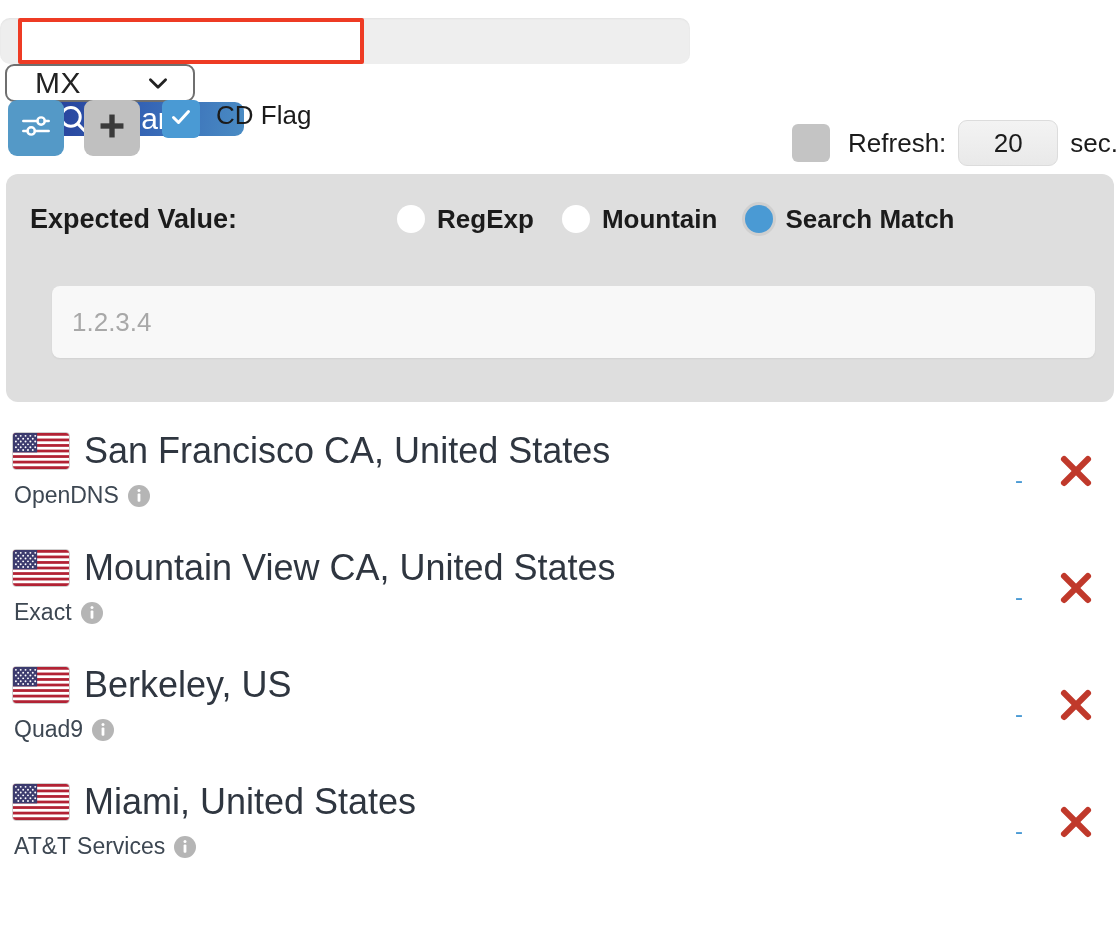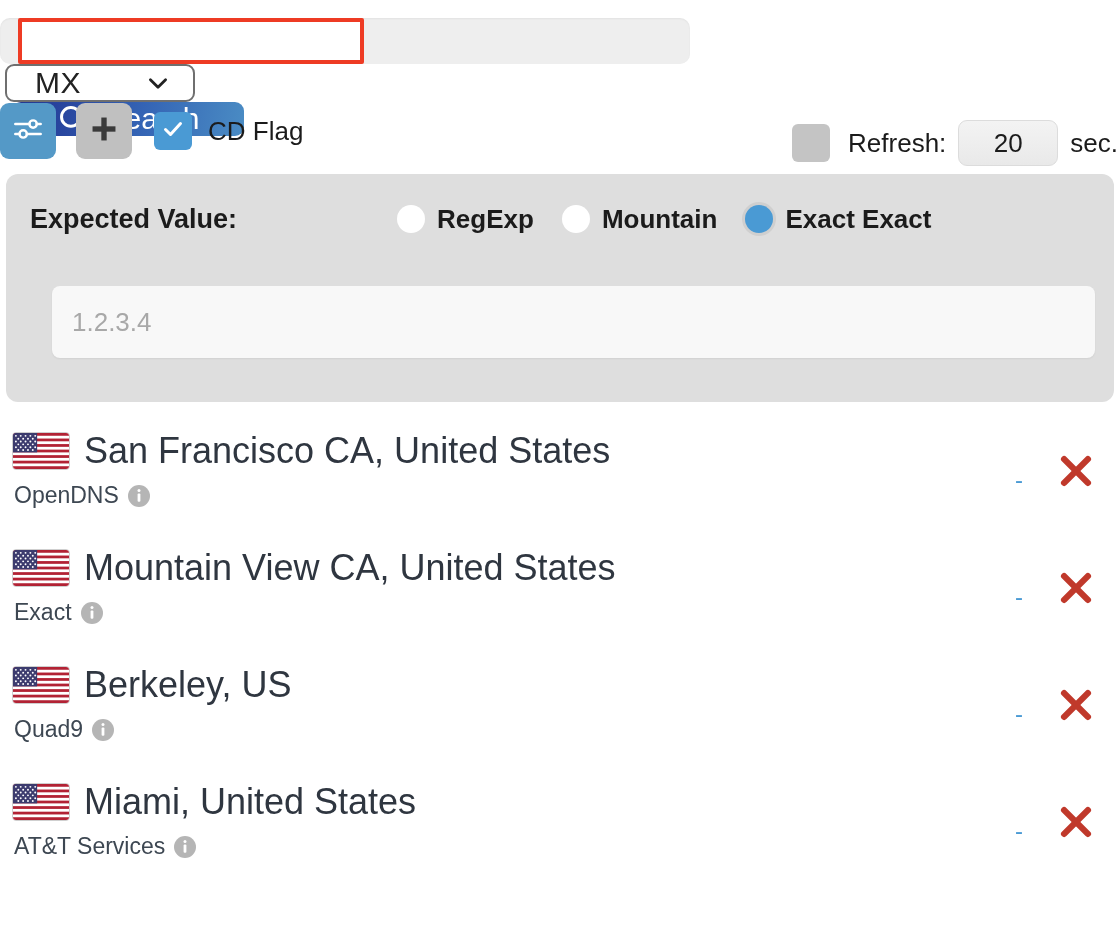--- a/index.html
+++ b/index.html
@@ -87,23 +87,23 @@
   }
   .search-btn-label {
     color: #ffffff;
     font-size: 30px;
   }
   .magnifier { width: 34px; height: 34px; display:block; }
 
   
   .toolbar {
     display: flex;
-    align-items: center;
+    align-items: flex-start;
     height: 62px;
-    padding: 0 8px 0 0;
+    padding: 0 8px 0 8px;
     position: relative;
   }
 
   .icon-btn {
     width: 56px;
     height: 56px;
     border-radius: 9px;
     display: flex;
     align-items: center;
     justify-content: center;
@@ -384,21 +384,21 @@
       <div class="radio-opt">
         <span class="radio-dot"></span>
         <span class="radio-text">RegExp</span>
       </div>
       <div class="radio-opt">
         <span class="radio-dot"></span>
         <span class="radio-text">Mountain</span>
       </div>
       <div class="radio-opt">
         <span class="radio-dot sel"></span>
-        <span class="radio-text">Exact Exact</span>
+        <span class="radio-text">Search Match</span>
       </div>
     </div>
   </div>
 
   <input class="ev-input" type="text" placeholder="1.2.3.4" style="">
 </div>
 
 <div class="results">
 
   <div class="result-row">

